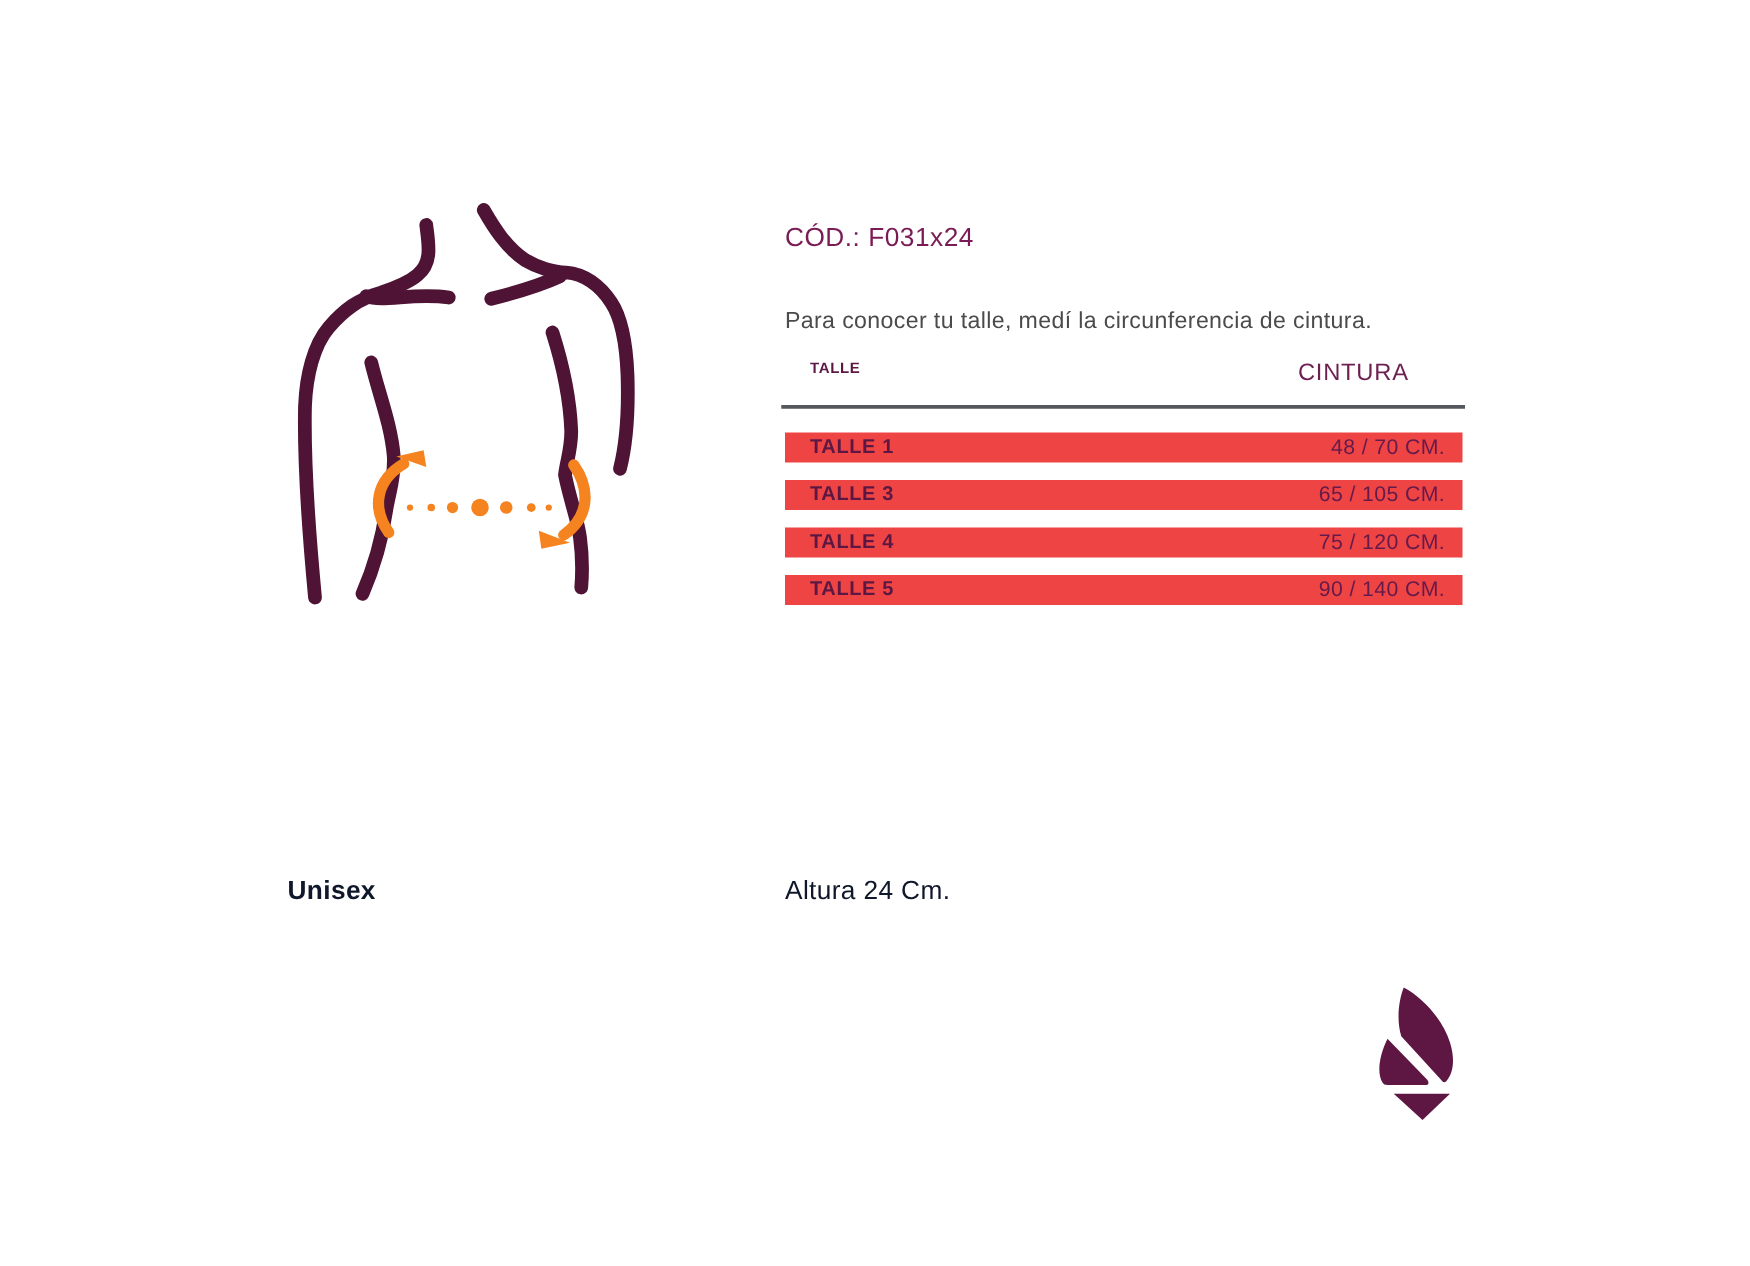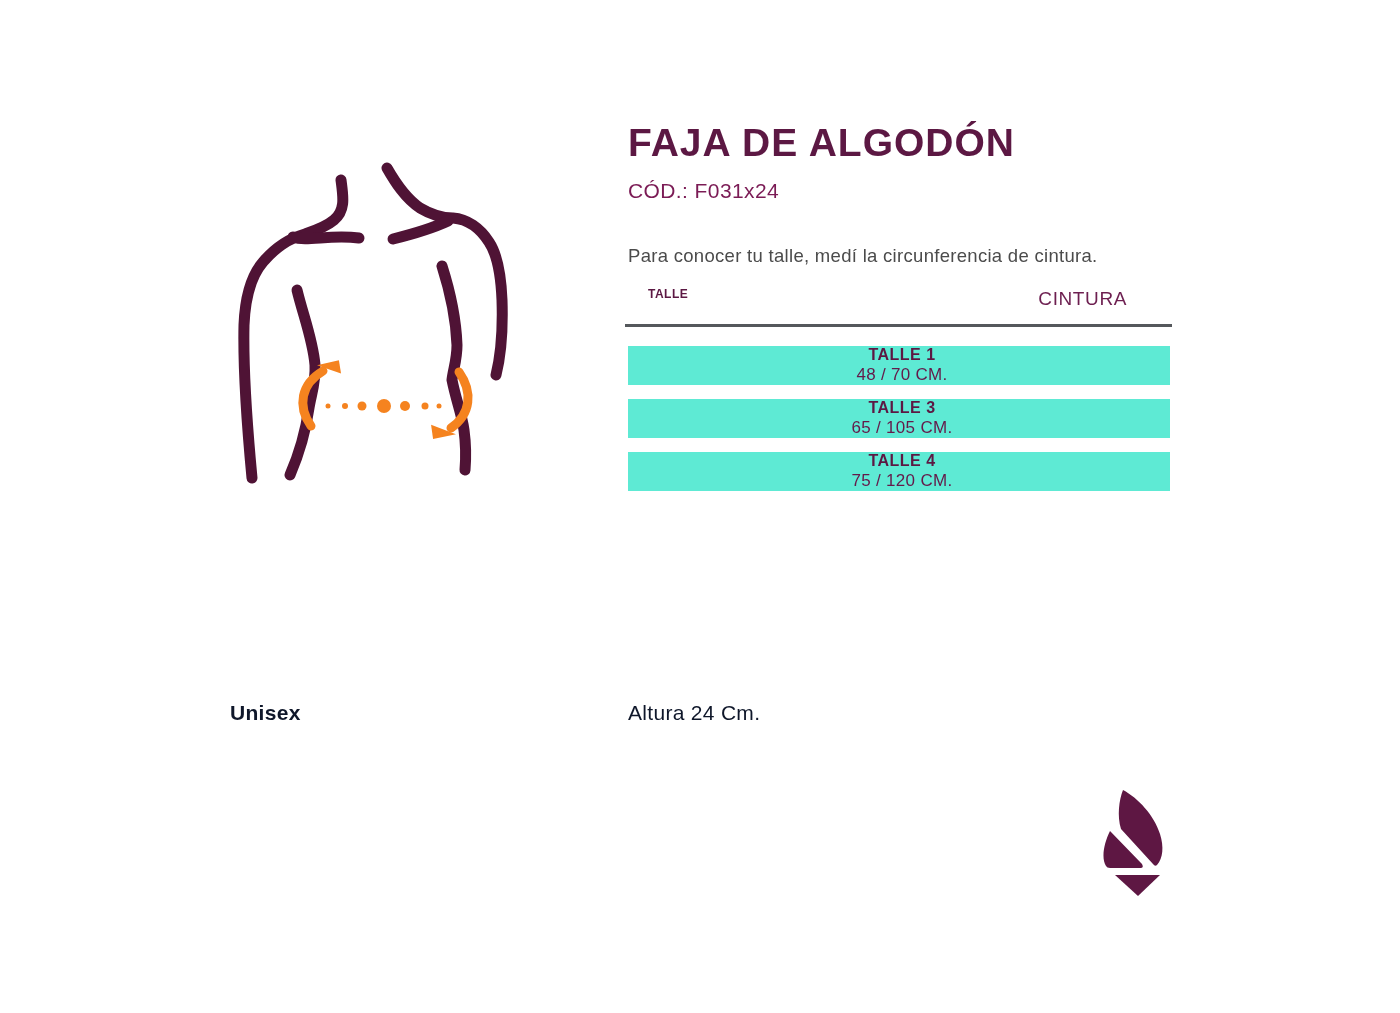--- a/index.html
+++ b/index.html
@@ -31,22 +31,22 @@
     font-size:19px;font-weight:400;letter-spacing:.6px;color:#6d1f50;
   }
   .tbl-divider{
     position:absolute;left:625px;top:324px;width:547px;height:3px;background:#55585c;
   }
   .tbl-rows{
     position:absolute;left:628px;top:346px;width:542px;
     display:flex;flex-direction:column;gap:14px;
   }
   .tbl-row{
-    height:39px;background:#5eead4;display:flex;align-items:center;
-    justify-content:space-between;padding:0 14px 0 20px;box-sizing:border-box;flex-direction:column;
+    height:24px;background:#ef4444;display:flex;align-items:center;
+    justify-content:space-between;padding:0 14px 0 20px;box-sizing:border-box;
   }
   .tbl-row .row-label{
     font-size:16px;font-weight:800;letter-spacing:.5px;color:#5c1843;
   }
   .tbl-row .row-value{
     font-size:17px;font-weight:400;letter-spacing:.3px;color:#641a4a;
   }
   
   .gender{
     position:absolute;left:230px;top:701px;
@@ -92,21 +92,20 @@
     </g>
 
     <g>
       <path d="M 76 266 C 62 246 66 224 88 211" stroke="#f5831f" stroke-width="9" stroke-linecap="round"></path>
       <polygon points="103,199 107,212 82,207" fill="#f5831f" transform="rotate(8 95 206)"></polygon>
       <path d="M 224 212 C 238 232 236 254 216 268" stroke="#f5831f" stroke-width="9" stroke-linecap="round"></path>
       <polygon points="199,280 195,266 221,272" fill="#f5831f" transform="rotate(8 205 273)"></polygon>
     </g>
   </svg>
 
-  <div class="title">FAJA DE ALGODÓN</div>
   <div class="code">CÓD.: F031x24</div>
   <div class="instruction">Para conocer tu talle, medí la circunferencia de cintura.</div>
 
   <div class="tbl-header">
     <span class="col-size">TALLE</span>
     <span class="col-waist">CINTURA</span>
   </div>
   <div class="tbl-divider"></div>
 
   <div class="tbl-rows">
@@ -115,20 +114,24 @@
       <span class="row-value">48 / 70 CM.</span>
     </div>
     <div class="tbl-row">
       <span class="row-label">TALLE 3</span>
       <span class="row-value">65 / 105 CM.</span>
     </div>
     <div class="tbl-row">
       <span class="row-label">TALLE 4</span>
       <span class="row-value">75 / 120 CM.</span>
     </div>
+    <div class="tbl-row">
+      <span class="row-label">TALLE 5</span>
+      <span class="row-value">90 / 140 CM.</span>
+    </div>
   </div>
 
   <div class="gender">Unisex</div>
   <div class="height-note">Altura 24 Cm.</div>
 
   <svg class="logo" viewBox="0 0 66 110" xmlns="http://www.w3.org/2000/svg">
     <g fill="#5e1743">
       <path d="M 21 2 C 36 10 52 27 58 46 C 62 59 61 70 55 77 Q 53 79 51 76 L 19 41 C 15 28 17 12 21 2 Z"></path>
       <path d="M 8 43 C 2 55 -1 70 4 78 Q 5 80 8 80 L 39 80 Q 42 80 40 76 L 8 43 Z"></path>
       <path d="M 13 87 L 58 87 L 36 108 Z"></path>

